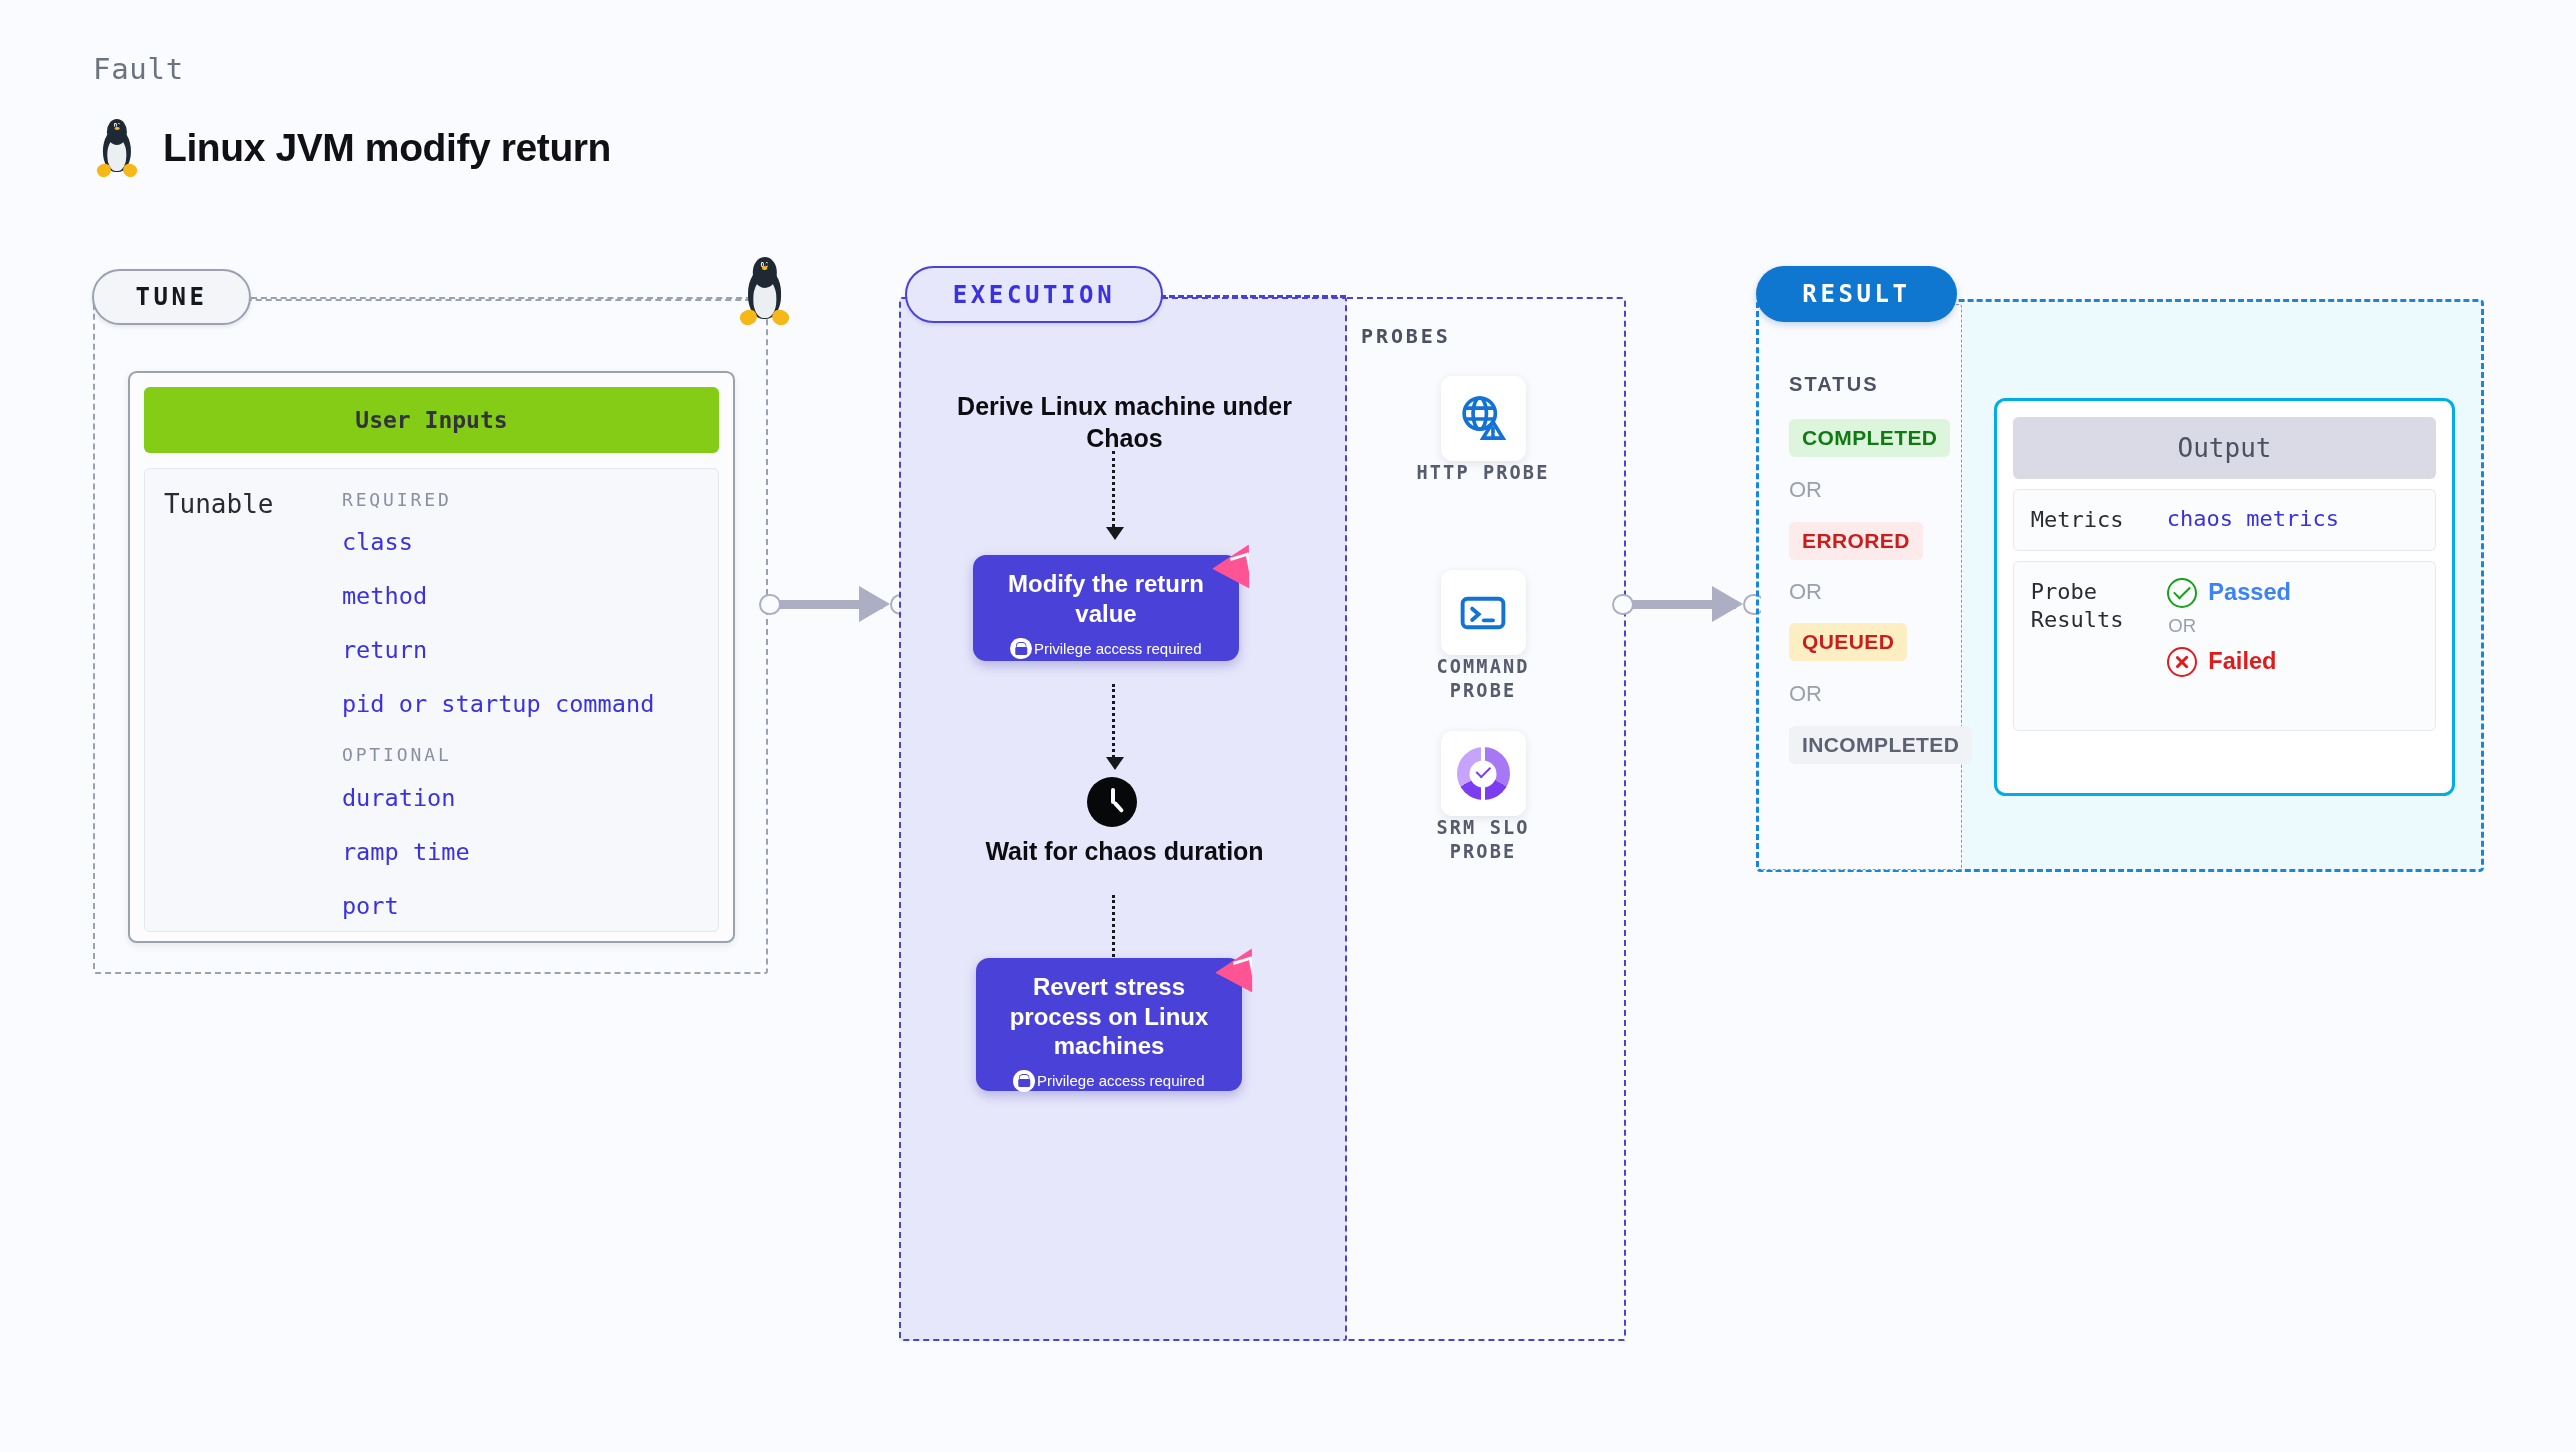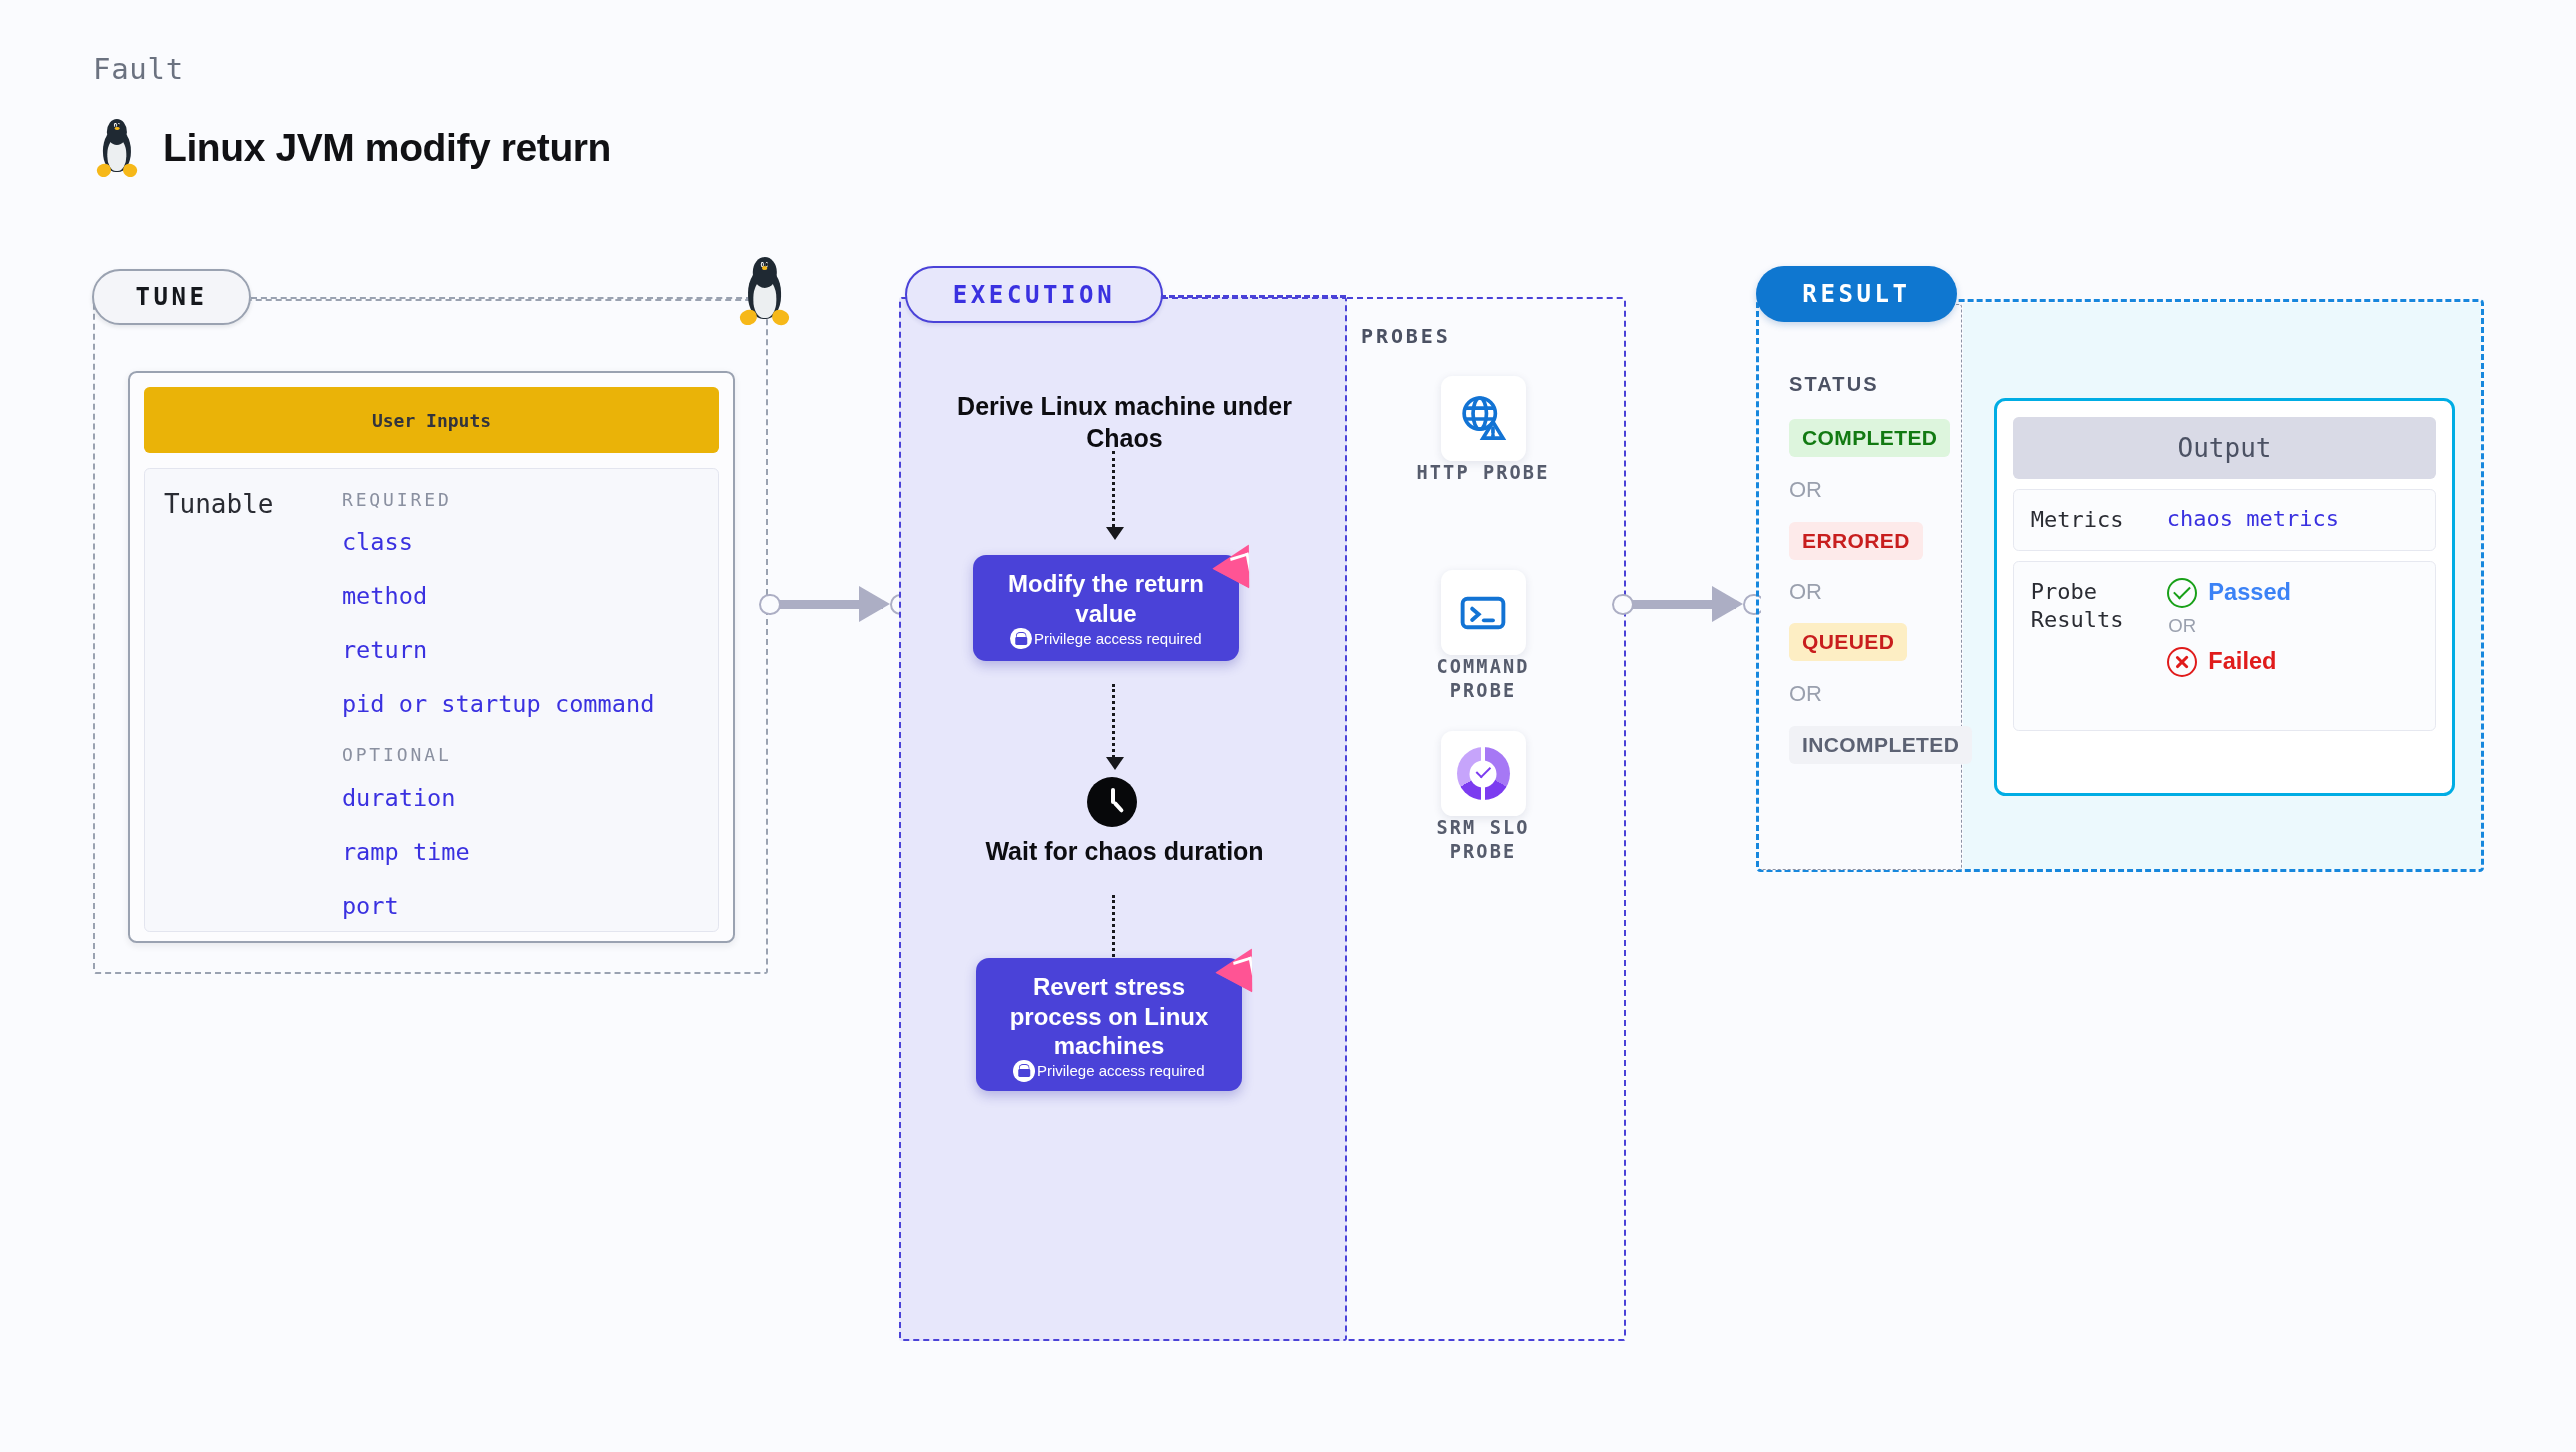--- a/index.html
+++ b/index.html
@@ -91,24 +91,24 @@
   }
 
   .inputs-card {
     position: absolute; left: 128px; top: 371px;
     width: 607px; height: 572px;
     background: #fcfcfe; border: 2.1px solid #9aa2b1; border-radius: 8.6px;
     box-shadow: 0 2.1px 7.2px rgba(20,25,40,0.08);
     padding: 14.3px;
   }
   .inputs-head {
-    height: 66px; background: #eab308; border-radius: 5.7px;
+    height: 66px; background: #84cc16; border-radius: 5.7px;
     display: flex; align-items: center; justify-content: center;
     font-family: "DejaVu Sans Mono", monospace;
-    font-size: 18px; font-weight: 700; color: #32343d;
+    font-size: 23px; font-weight: 700; color: #32343d;
   }
   .inputs-body {
     margin-top: 14.3px; height: 464px;
     background: #f7f8fc; border: 1.4px solid #e3e5ef; border-radius: 5.7px;
     display: flex; padding: 20px 18.6px;
   }
   .tunable-label {
     font-family: "DejaVu Sans Mono", monospace;
     font-size: 26px; color: #2a2c33; width: 178px; flex: none;
   }
@@ -174,21 +174,21 @@
     align-items: center; justify-content: space-between;
     padding: 14.3px 18.6px;
   }
   .card-modify { left: 973px; top: 555px; width: 266px; height: 106px; }
   .card-revert { left: 976px; top: 958px; width: 266px; height: 133px; }
   .action-title {
     color: #fff; font-size: 24px; font-weight: 700;
     text-align: center; line-height: 1.22;
   }
   .priv-row {
-    display: flex; align-items: center; gap: 2px; 
+    display: flex; align-items: center; gap: 2px; margin-top: 10px;
   }
   .lock-badge {
     width: 21.5px; height: 21.5px; background: #fff; border-radius: 50%;
     position: relative; flex: none;
   }
   .lock-badge::before {
     content: ""; position: absolute; left: 50%; top: 4.3px;
     width: 8.6px; height: 6.4px; transform: translateX(-50%);
     border: 1.8px solid #4a42d8; border-bottom: none;
     border-radius: 4.3px 4.3px 0 0;

